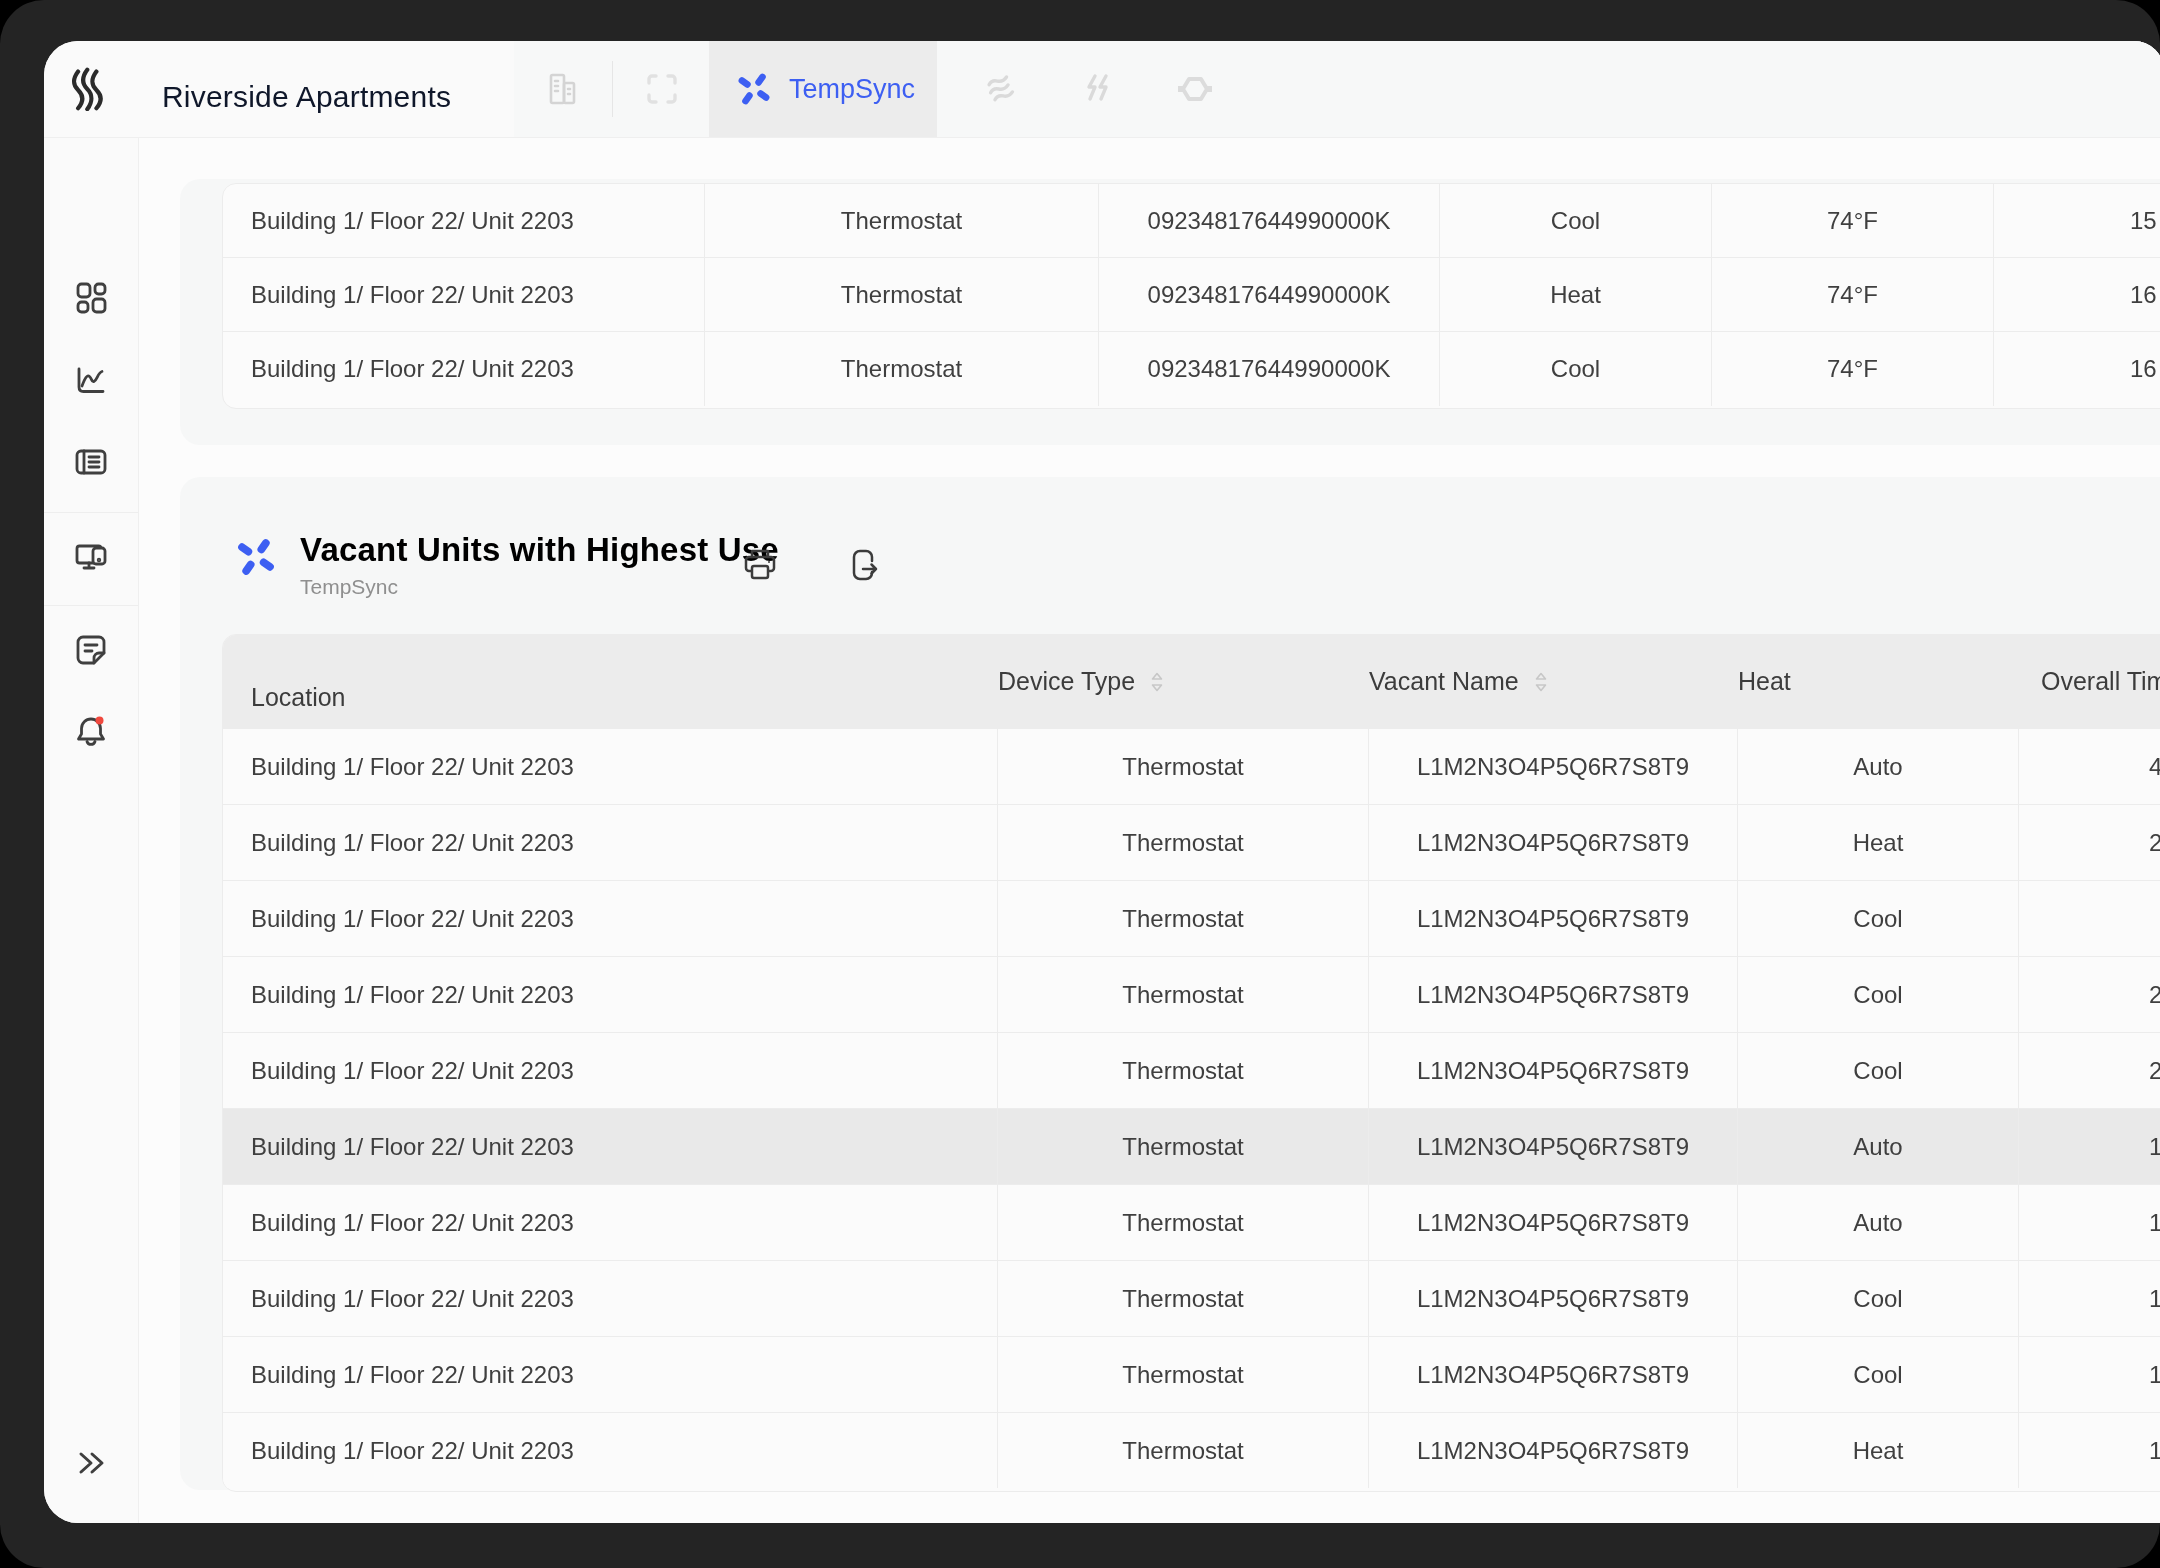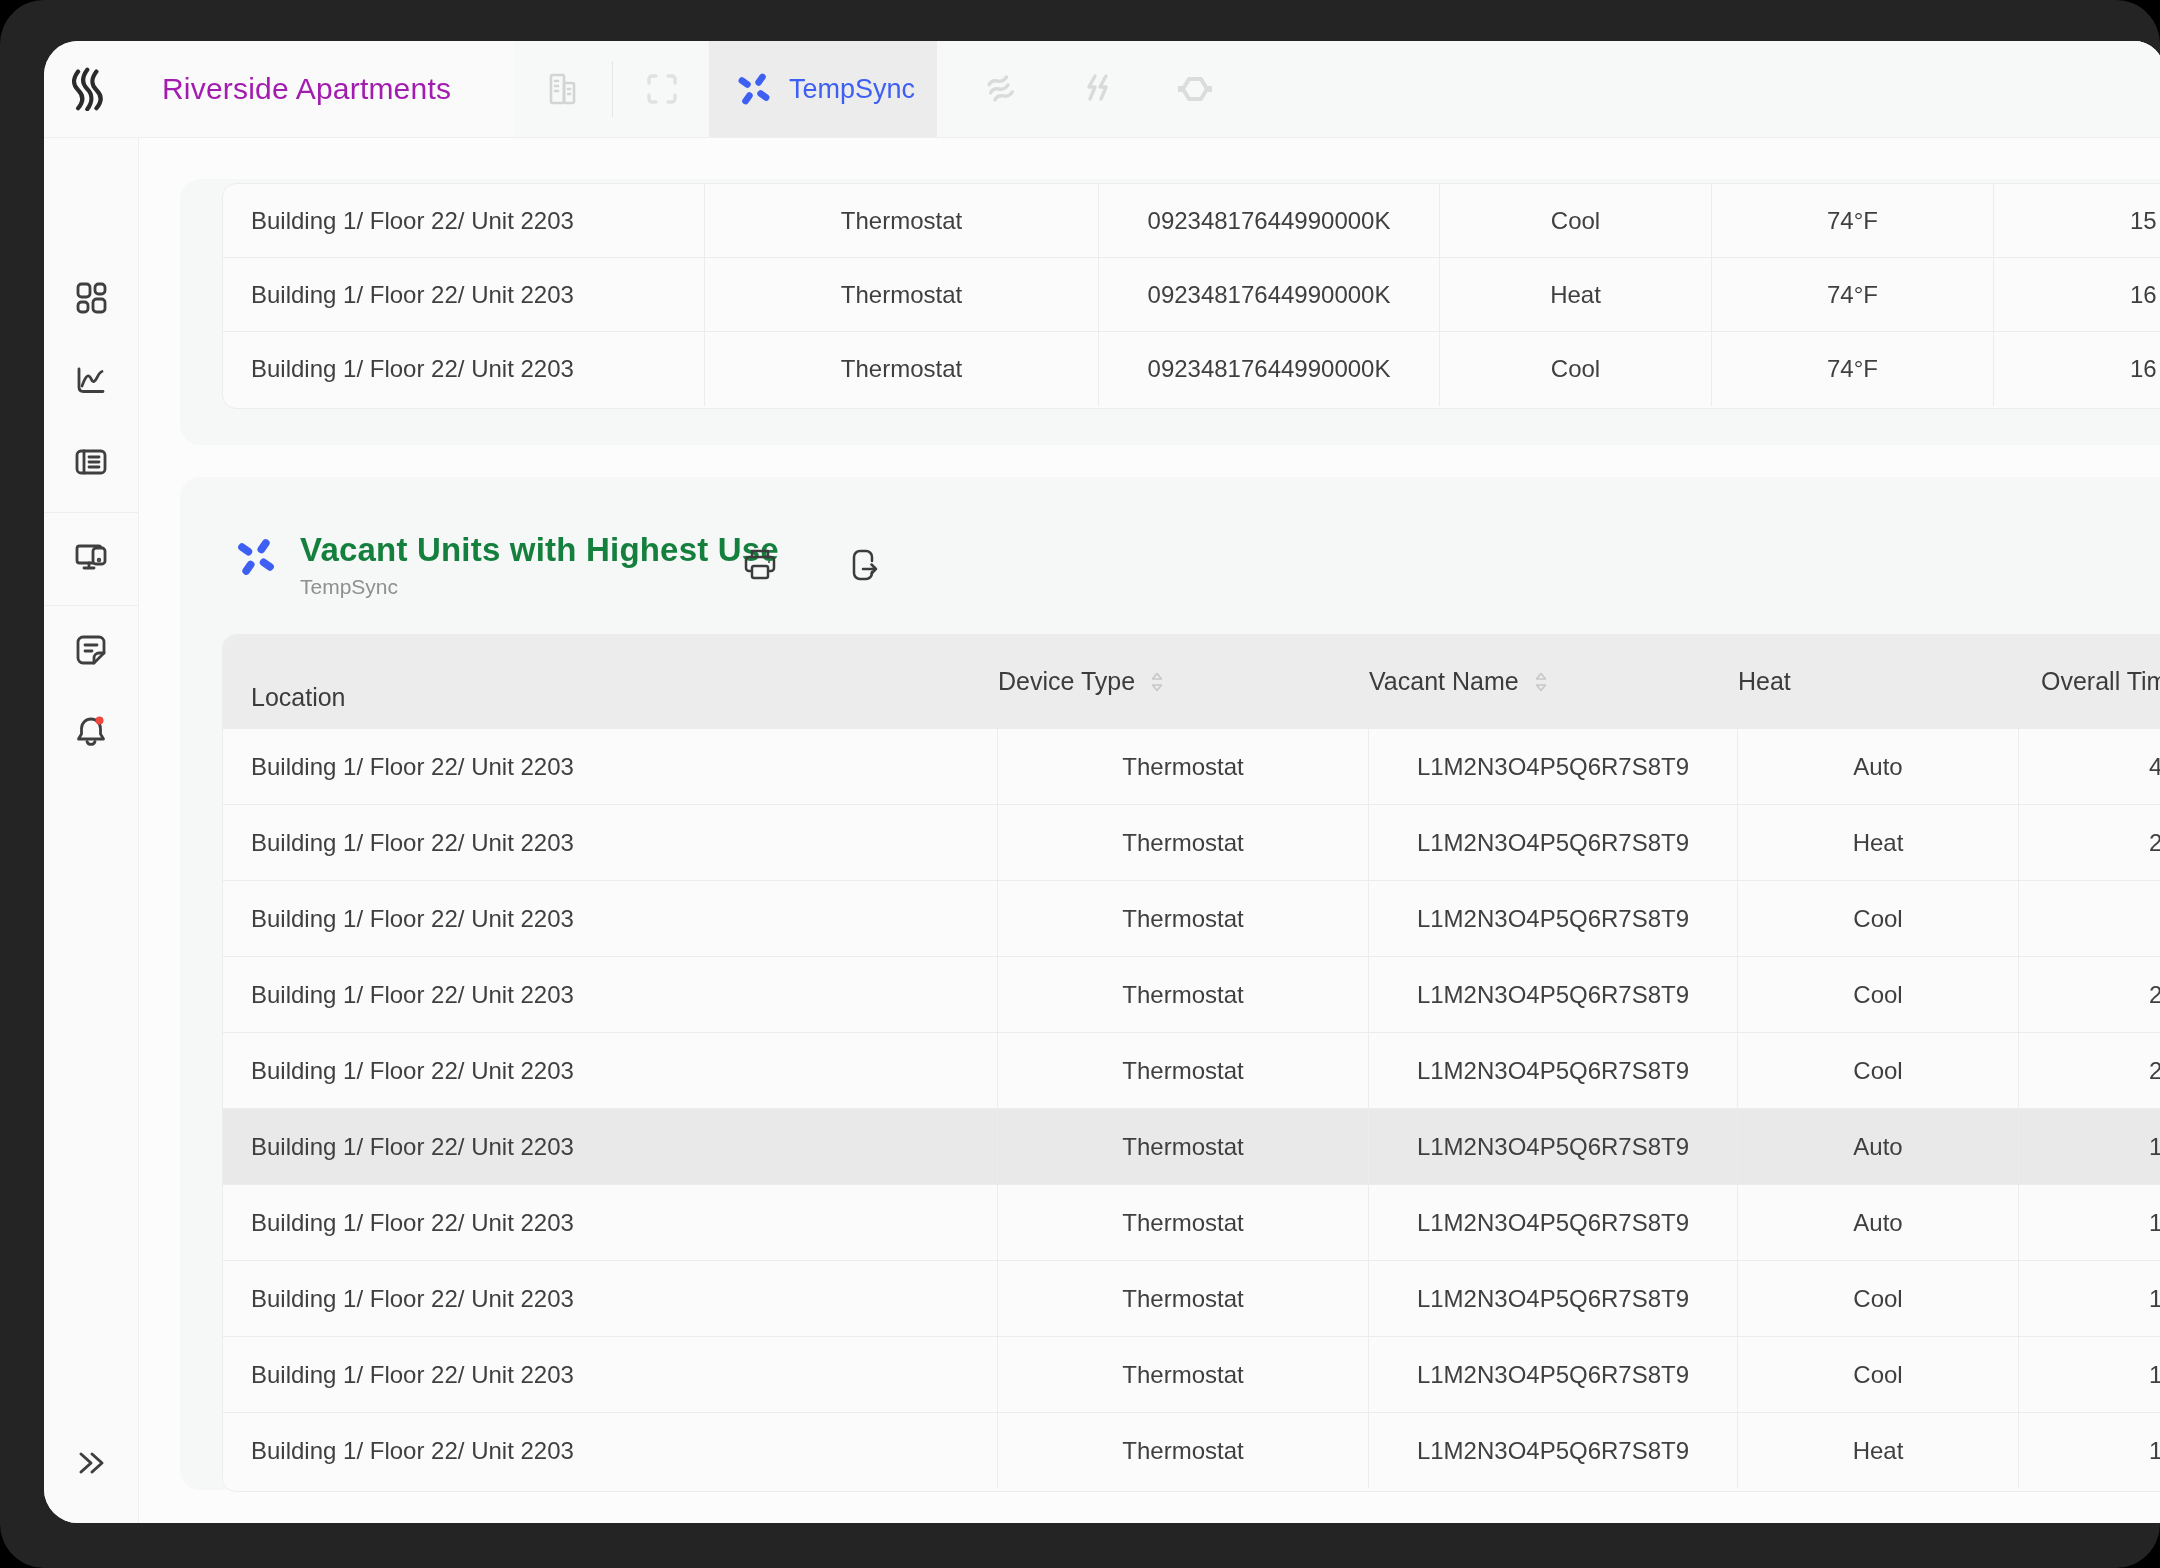--- a/index.html
+++ b/index.html
@@ -6,22 +6,22 @@
   body{width:2160px;height:1568px;background:#000;overflow:hidden;position:relative;
        font-family:"Liberation Sans", sans-serif;}
   .frame{position:absolute;inset:0;background:#242424;border-radius:44px;}
   
   .window{position:absolute;left:44px;top:41px;width:2120px;height:1482px;
           background:#fafafa;border-radius:34px 30px 0 34px;overflow:hidden;}
   
   .app-header{position:absolute;left:0;top:0;right:0;height:96px;background:#fafafa;
               border-bottom:1px solid #efefef;}
   .logo{position:absolute;left:24px;top:26px;width:44px;height:44px;}
-  .app-title{position:absolute;left:118px;top:0;height:96px;display:flex;align-items:center;
-             font-size:30px;color:#a21caf;font-weight:500;letter-spacing:.2px;}
+  .app-title{position:absolute;left:118px;top:8px;height:96px;display:flex;align-items:center;
+             font-size:30px;color:#0f172a;font-weight:500;letter-spacing:.2px;}
   .tabstrip{position:absolute;left:470px;top:0;right:0;height:96px;background:#f7f8f8;}
   .icon-tab{position:absolute;top:0;height:96px;width:96px;display:flex;align-items:center;justify-content:center;}
   .strip-divider{position:absolute;left:98px;top:20px;width:1px;height:56px;background:#e6e6e6;}
   .active-tab{position:absolute;left:195px;top:0;width:228px;height:96px;background:#ececec;
               display:flex;align-items:center;gap:16px;padding-left:26px;box-sizing:border-box;}
   .active-tab .tab-label{font-size:27px;color:#3d5ff2;font-weight:500;}
   
   .sidebar{position:absolute;left:0;top:97px;bottom:0;width:94px;background:#fafafa;
            border-right:1px solid #efefef;}
   .side-ic{position:absolute;left:29px;width:36px;height:36px;}
@@ -50,21 +50,21 @@
   .t1-row .cell,.t2-row .cell{border-right:1px solid #ececec;}
   .t1-row .cell:last-child,.t2-row .cell:last-child{border-right:none;}
   .c-loc{justify-content:flex-start;padding-left:28px;}
   .c-overall1{justify-content:flex-start;padding-left:136px;}
   .c-overall2{justify-content:flex-start;padding-left:130px;}
   .h-cell{display:flex;align-items:center;justify-content:flex-start;font-size:25px;font-weight:500;gap:12px;}
   .h-loc{justify-content:flex-start;padding-left:28px;margin-top:32px;}
   .h-overall{justify-content:flex-start;padding-left:22px;}
   
   .sec-head{position:absolute;left:54px;top:54px;display:flex;align-items:flex-start;gap:22px;}
-  .sec-titles .title{font-size:33px;font-weight:600;color:#15803d;letter-spacing:.2px;}
+  .sec-titles .title{font-size:33px;font-weight:600;color:#000000;letter-spacing:.2px;}
   .sec-titles .subtitle{font-size:21px;color:#8f8f8f;margin-top:6px;}
   .sec-action{position:absolute;top:68px;width:40px;height:40px;cursor:pointer;}
   .act-print{left:560px;}
   .act-export{left:664px;}
   .collapse{position:absolute;left:27px;top:1305px;width:40px;height:40px;}
 </style>
 </head>
 <body>
 
 <div class="frame"></div>

